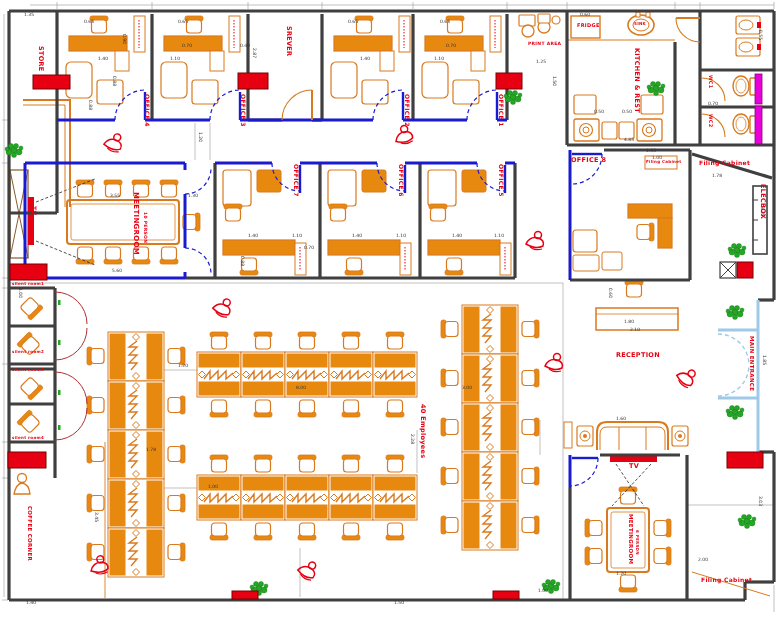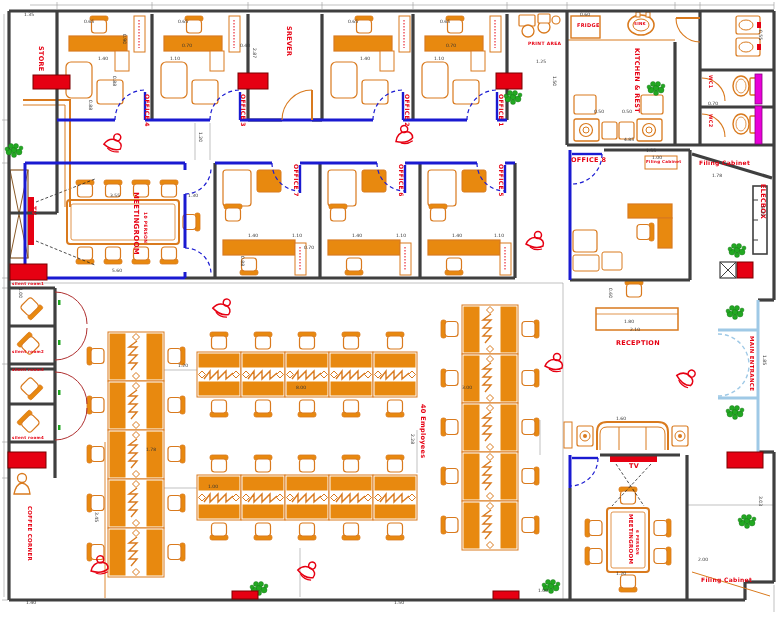--- a/index.html
+++ b/index.html
@@ -970,21 +970,21 @@
   <div class="lbl r90 f6" style="left:299px;top:164px">OFFICE 7</div>
   <div class="lbl r90 f6" style="left:404px;top:164px">OFFICE 6</div>
   <div class="lbl r90 f6" style="left:504px;top:164px">OFFICE 5</div>
   <div class="lbl f65" style="left:571px;top:157px">OFFICE 8</div>
   <div class="lbl r90 f7" style="left:139px;top:192px">MEETINGROOM</div>
   <div class="lbl r90 f45" style="left:147px;top:212px">10 PERSON</div>
   <div class="lbl r90 f6" style="left:37px;top:206px">TV</div>
   <div class="lbl f6" style="left:699px;top:160px">Filing Cabinet</div>
   <div class="lbl f4" style="left:646px;top:160px">Filing Cabinet</div>
   <div class="lbl r90 f65" style="left:766px;top:184px">ELECBOX</div>
-  <div class="lbl f65" style="left:616px;top:340px">RECEPTION</div>
+  <div class="lbl f65" style="left:616px;top:352px">RECEPTION</div>
   <div class="lbl r90 f55" style="left:754px;top:336px">MAIN ENTRANCE</div>
   <div class="lbl r90 f65" style="left:426px;top:404px">40 Employees</div>
   <div class="lbl r90 f55" style="left:32px;top:506px">COFFEE CORNER</div>
   <div class="lbl f65" style="left:629px;top:463px">TV</div>
   <div class="lbl r90 f55" style="left:633px;top:514px">MEETINGROOM</div>
   <div class="lbl r90 f4" style="left:639px;top:530px">6 PERSON</div>
   <div class="lbl f6" style="left:701px;top:577px">Filing Cabinet</div>
 
   <div id="silent-labels">
       <span class="lbl f4" style="left: 12px; top: 282px;">silent room1</span>

